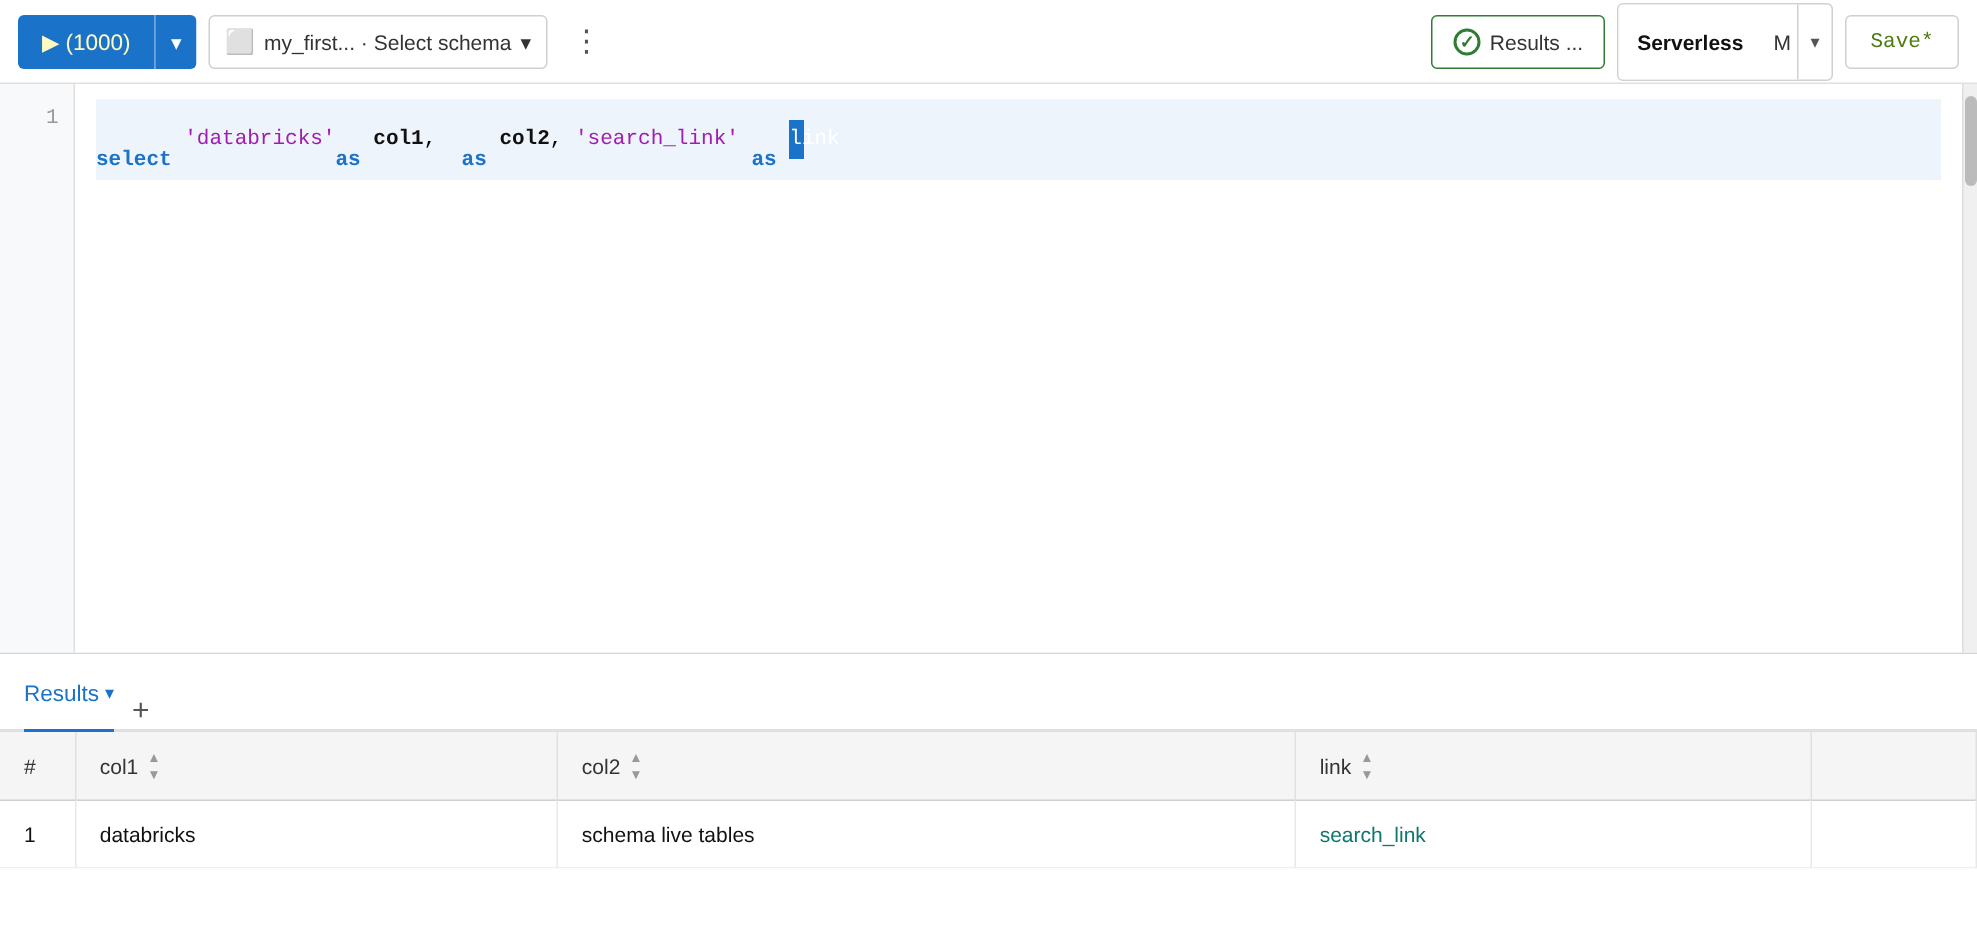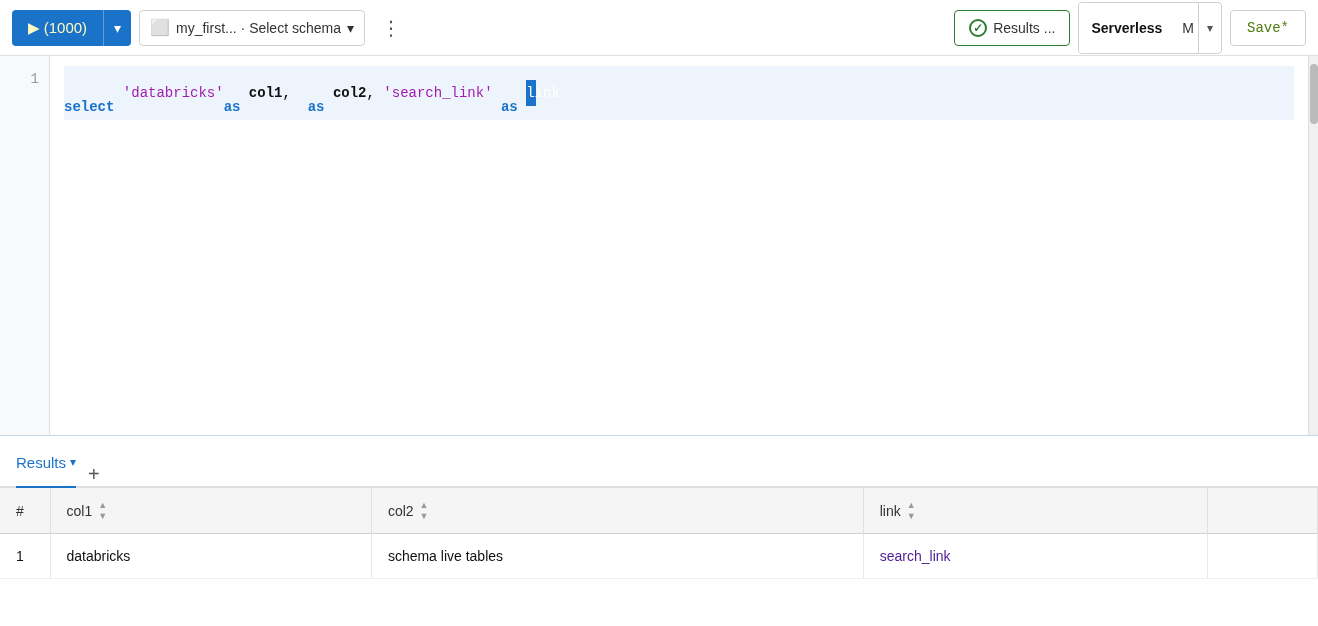--- a/index.html
+++ b/index.html
@@ -320,21 +320,21 @@
     }
 
     .results-table td {
       padding: 14px 16px;
       border-bottom: 1px solid #eee;
       border-right: 1px solid #e8e8e8;
       color: #111;
     }
 
     .results-table td.link-cell {
-      color: #4c1d95;
+      color: #0f766e;
       cursor: pointer;
     }
   </style>
 </head>
 <body>
 
 <div class="toolbar">
   <div class="run-btn-group">
     <button class="run-btn-main">▶ (1000)</button>
     <button class="run-btn-dropdown">▾</button>

